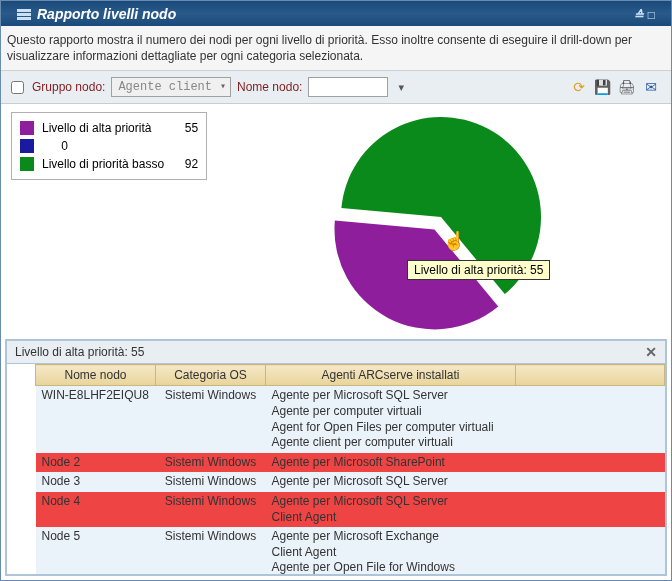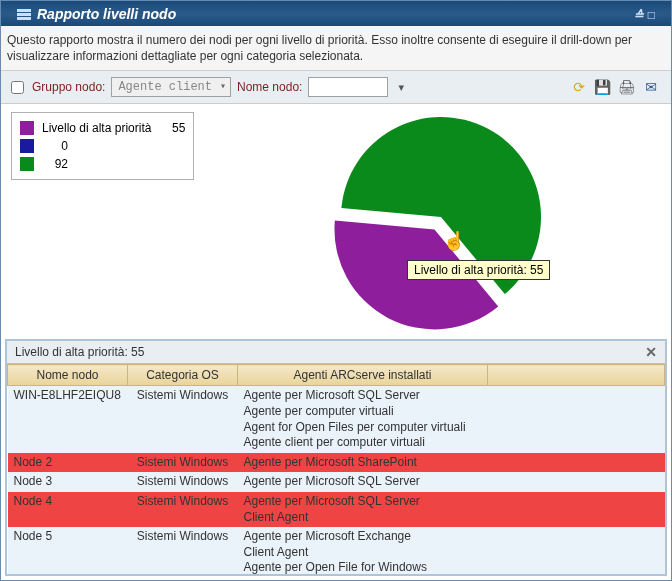--- a/index.html
+++ b/index.html
@@ -171,20 +171,21 @@
     font-weight: bold;
     font-family: Arial;
     font-size: 14px;
     color: #666;
     cursor: pointer;
     line-height: 1;
   }
   .table-wrap {
     overflow-y: auto;
     flex: 1;
+    padding-left: 28px;
   }
   table {
     width: 100%;
     border-collapse: collapse;
     font-size: 12px;
   }
   thead th {
     background: linear-gradient(to bottom, #f5e8c8, #e8d49a);
     border: 1px solid #c8b880;
     padding: 3px 6px;
@@ -244,20 +245,21 @@
       <span class="legend-swatch" style="background:#8e1e9c"></span>
       <span class="legend-label">Livello di alta priorità</span>
       <span class="legend-value">55</span>
     </div>
     <div class="legend-row">
       <span class="legend-swatch" style="background:#1a1aa0"></span>
       <span class="legend-value">0</span>
     </div>
     <div class="legend-row">
       <span class="legend-swatch" style="background:#0a8a1a"></span>
+      <span class="legend-label">Livello di priorità basso</span>
       <span class="legend-value">92</span>
     </div>
   </div>
 
   <div class="pie-wrap">
     <svg viewBox="0 0 220 220" width="220" height="220" id="pie-svg">
         <path d="M 103.48205869395697 117.3901751856452 L 167.22445766882595 194.44149946322415 A 100 100 0 0 1 3.8770028247046895 108.51138893508522 Z" fill="#8e1e9c"></path>
         <path d="M 110 105 L 10.394944130747717 96.12121374944002 A 100 100 0 1 1 173.74239897486896 182.05132427757894 Z" fill="#0a8a1a"></path>
       </svg>
   </div>

